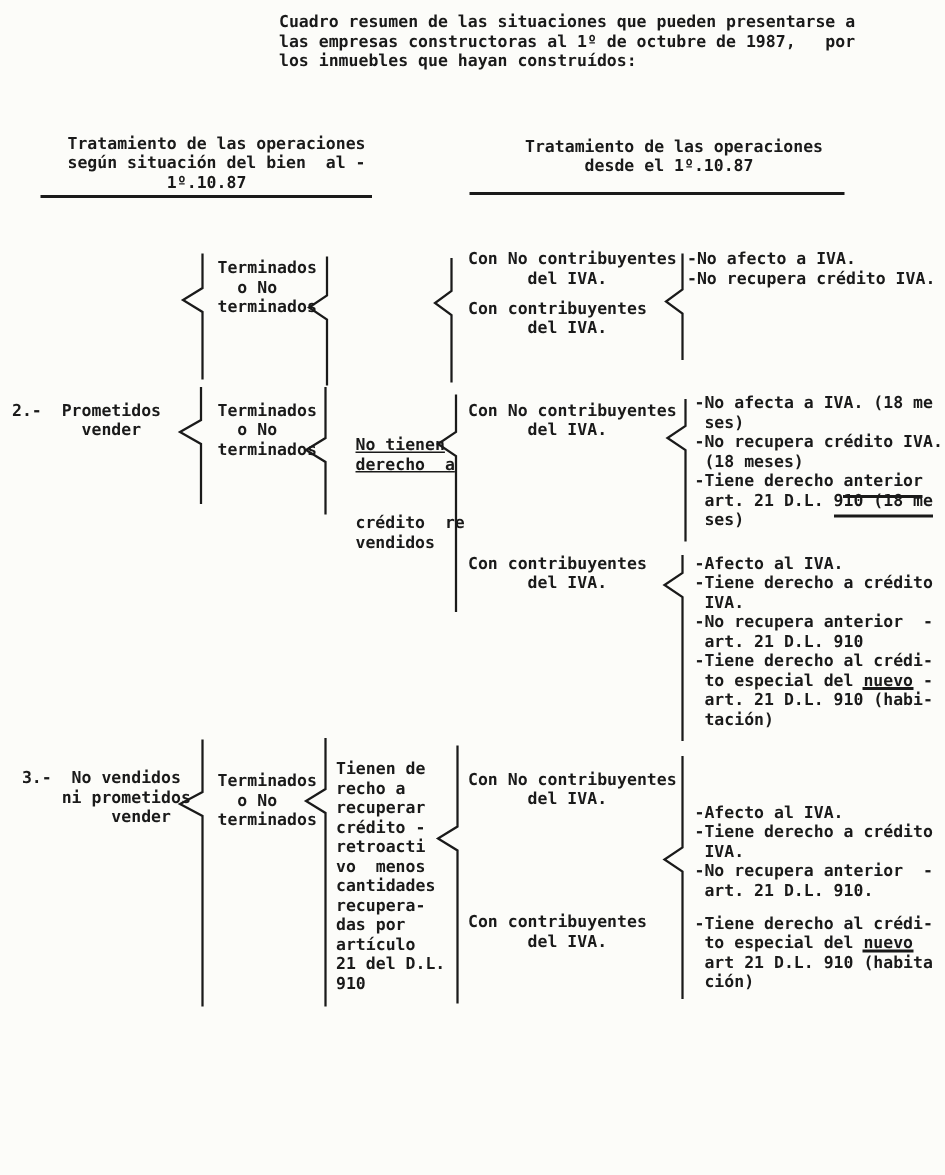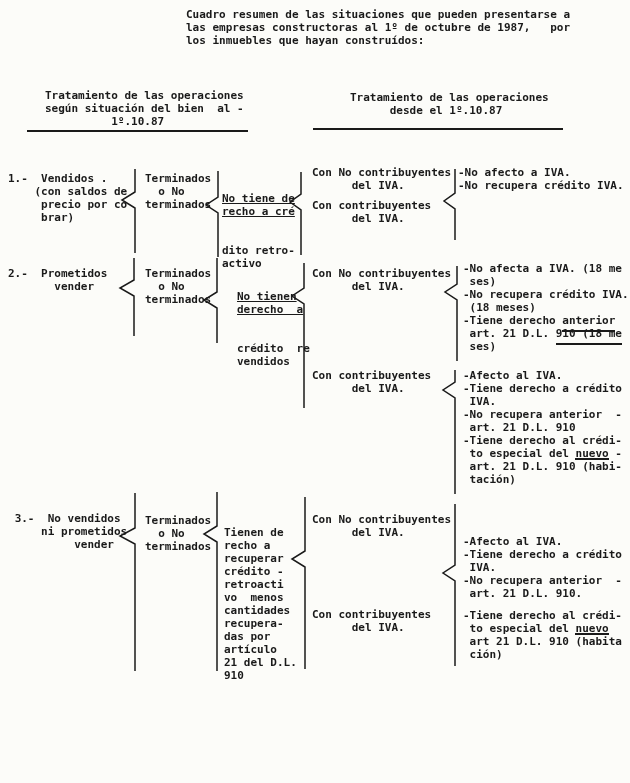--- a/index.html
+++ b/index.html
@@ -31,33 +31,23 @@
 los inmuebles que hayan construídos:</div>
 
   <div class="txt" style="left:45px;top:89px;">Tratamiento de las operaciones
 según situación del bien  al -
           1º.10.87</div>
   <div class="txt" style="left:350px;top:91px;">Tratamiento de las operaciones
       desde el 1º.10.87</div>
   <div class="rule" style="left:27px;top:130px;width:221px;"></div>
   <div class="rule" style="left:313px;top:128px;width:250px;"></div>
 
-  <div class="txt" style="left:8px;top:172px;">1.-  Vendidos .
-    (con saldos de
-     precio por co
-     brar)</div>
   <div class="txt" style="left:145px;top:172px;">Terminados
   o No
 terminados</div>
-  <div class="txt" style="left:222px;top:166px;">
-    <div class="emph">No tiene de
-recho a cré</div>
-    <div>dito retro-
-activo</div>
-  </div>
   <div class="txt" style="left:312px;top:166px;">Con No contribuyentes
       del IVA.</div>
   <div class="txt" style="left:312px;top:199px;">Con contribuyentes
       del IVA.</div>
   <div class="txt" style="left:458px;top:166px;">-No afecto a IVA.
 -No recupera crédito IVA.</div>
 
   <div class="txt" style="left:8px;top:267px;">2.-  Prometidos
        vender</div>
   <div class="txt" style="left:145px;top:267px;">Terminados
@@ -92,21 +82,21 @@
   <div class="uline" style="left:562px;top:330px;width:53px;"></div>
   <div class="uline" style="left:556px;top:343px;width:66px;"></div>
   <div class="uline" style="left:575px;top:458px;width:34px;"></div>
 
   <div class="txt" style="left:8px;top:512px;text-align:center;">3.-  No vendidos
      ni prometidos
         vender</div>
   <div class="txt" style="left:145px;top:514px;">Terminados
   o No
 terminados</div>
-  <div class="txt" style="left:224px;top:526px;">Tienen de
+  <div class="txt" style="left:224px;top:506px;">Tienen de
 recho a
 recuperar
 crédito -
 retroacti
 vo  menos
 cantidades
 recupera-
 das por
 artículo
 21 del D.L.

